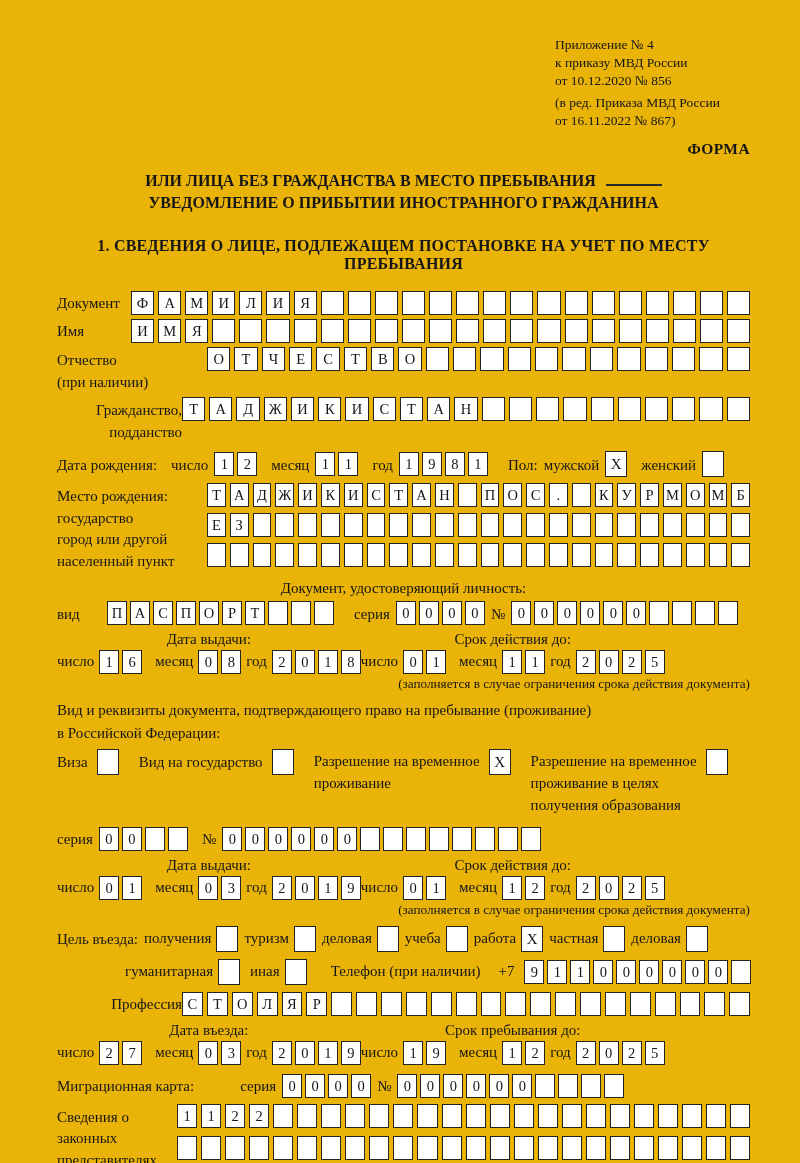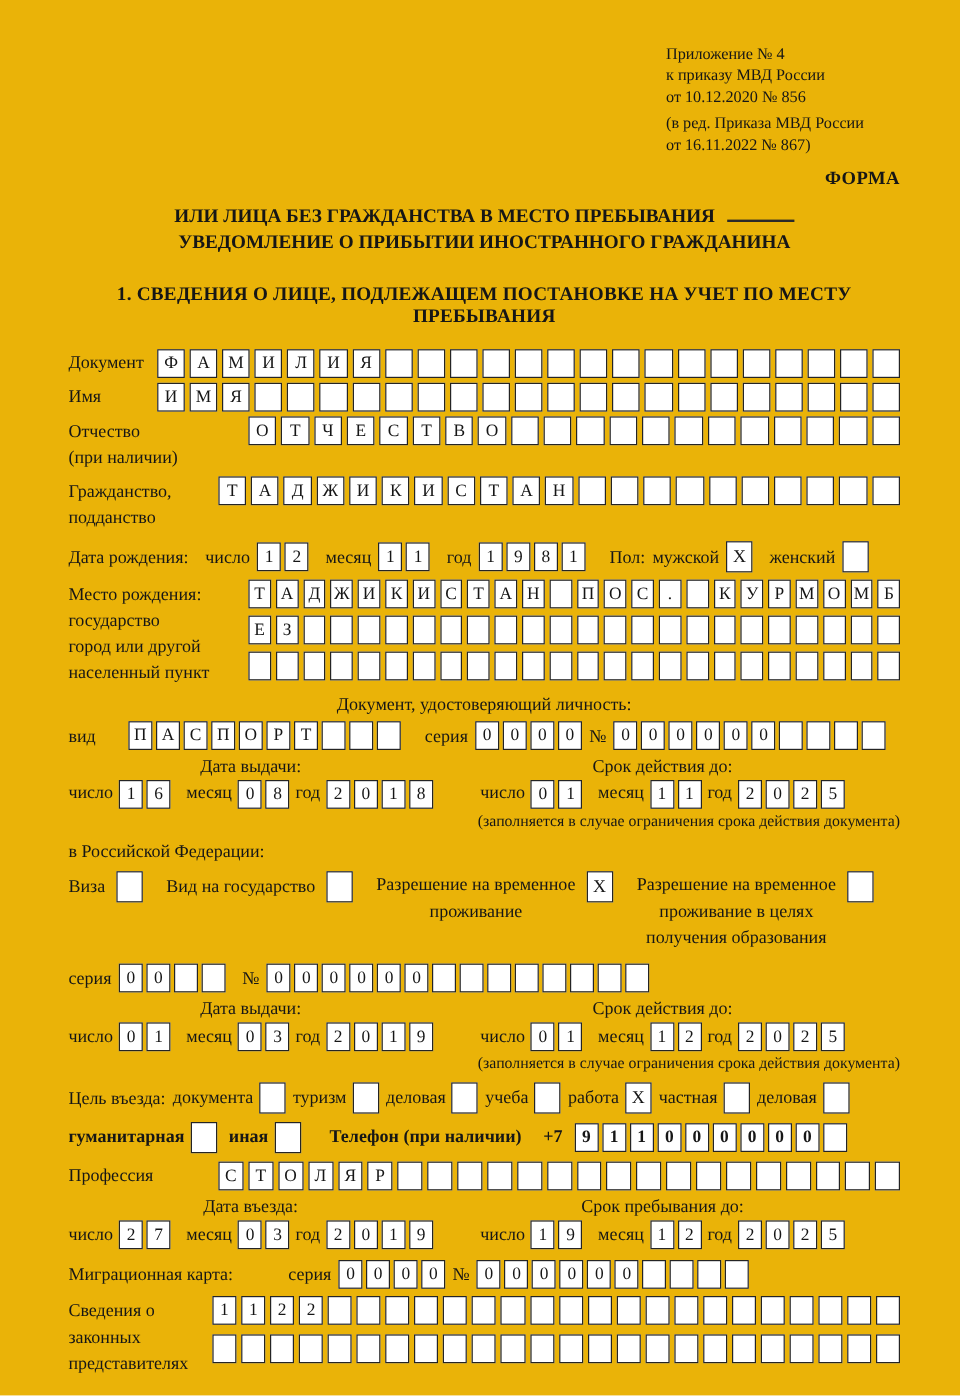--- a/index.html
+++ b/index.html
@@ -10,51 +10,51 @@
   .annex{margin-left:auto;width:195px;font-size:13.5px;line-height:1.32;}
   .annex .gap{height:5px;}
   .form-marker{text-align:right;font-weight:bold;font-size:15.5px;margin-top:10px;letter-spacing:.4px;}
   
   .title{text-align:center;font-weight:bold;font-size:16px;margin-top:12px;line-height:1.4;}
   .title-underline{display:inline-block;width:56px;border-bottom:2.2px solid #2a2a2a;height:12px;margin-left:10px;}
   .sec-heading{text-align:center;font-weight:bold;font-size:16px;margin-top:22px;letter-spacing:.2px;}
   
   .row{display:flex;align-items:flex-start;margin-top:4px;}
   .lbl,.lbl0,.dl{padding-top:3px;flex:none;line-height:1.3;}
-  .w74{width:74px;} .w125{width:125px;} .w150{width:150px;} .w120{width:120px;} .w56{width:44px;}
+  .w74{width:74px;} .w125{width:125px;text-align:right;} .w150{width:150px;} .w120{width:120px;} .w56{width:44px;}
   
   .boxes{display:flex;flex:1;gap:4px;min-width:0;}
   .cell{flex:1;min-width:0;height:22px;border:1.8px solid #242424;text-align:center;
         font-size:14.5px;line-height:22px;background:#fff;}
   
   .bx{display:inline-flex;gap:3px;flex:none;}
   .bx .cell{flex:none;width:18px;}
   
   .chk{flex:none;display:inline-block;width:20px;height:24px;border:1.8px solid #242424;
        text-align:center;font-size:15px;line-height:24px;background:#fff;}
   
-  .dates{display:flex;justify-content:space-between;margin-top:6px;padding-right:46px;}
+  .dates{display:flex;justify-content:flex-start;margin-top:6px;padding-right:46px;}
   .dgroup{display:flex;flex-direction:column;}
   .dhead{text-align:center;margin-bottom:2px;}
   .dcells{display:flex;align-items:center;gap:5px;}
   .dcells .dl{padding-top:0;}
   .note-right{text-align:right;font-size:13.2px;margin-top:2px;}
   .doc-heading{text-align:center;font-weight:normal;margin-top:7px;}
   .ml14{margin-left:14px;} .ml8{margin-left:8px;} .ml40{margin-left:40px;}
   .mt6{margin-top:6px;} .mt8{margin-top:8px;}
   .intro{margin-top:7px;line-height:1.55;}
   
   .opts-row{display:flex;align-items:flex-start;margin-top:4px;gap:20px;}
   .opt{display:flex;align-items:flex-start;gap:9px;}
-  .opt .pre{white-space:pre-line;text-align:center;line-height:1.45;padding-top:2px;}
+  .opt .pre{white-space:pre-line;text-align:left;line-height:1.45;padding-top:2px;}
   .opt .single{padding-top:4px;}
   
   .purpose-row{gap:6px;align-items:center;flex-wrap:nowrap;}
   .purpose-row .pair{display:inline-flex;align-items:center;gap:5px;flex:none;}
-  .indent68{gap:10px;font-weight:bold;}
+  .indent68{margin-left:68px;gap:10px;}
   
   .mlines div{line-height:1.45;}
   .reps-right{flex:1;min-width:0;}
 </style>
 </head>
 <body>
 
 <div class="page">
 
   <div class="annex">
@@ -385,20 +385,21 @@
             <span class="cell">0</span>
             <span class="cell">2</span>
             <span class="cell">5</span>
           </span>
       </div>
     </div>
   </div>
   <div class="note-right">(заполняется в случае ограничения срока действия документа)</div>
 
   <div class="intro">
+    <div>Вид и реквизиты документа, подтверждающего право на пребывание (проживание)</div>
     <div>в Российской Федерации:</div>
   </div>
 
   <div class="opts-row">
     <div class="opt">
       <span class="single dl">Виза</span>
       <span class="chk"></span>
     </div>
     <div class="opt">
       <span class="single dl">Вид на государство</span>
@@ -488,21 +489,21 @@
             <span class="cell">5</span>
           </span>
       </div>
     </div>
   </div>
   <div class="note-right">(заполняется в случае ограничения срока действия документа)</div>
 
   <div class="row purpose-row" style="margin-top:8px;">
     <span class="dl">Цель въезда:</span>
     <span class="pair">
-        <span>документа</span>
+        <span>получения</span>
         <span class="chk"></span>
       </span>
     <span class="pair">
         <span>туризм</span>
         <span class="chk"></span>
       </span>
     <span class="pair">
         <span>деловая</span>
         <span class="chk"></span>
       </span>

